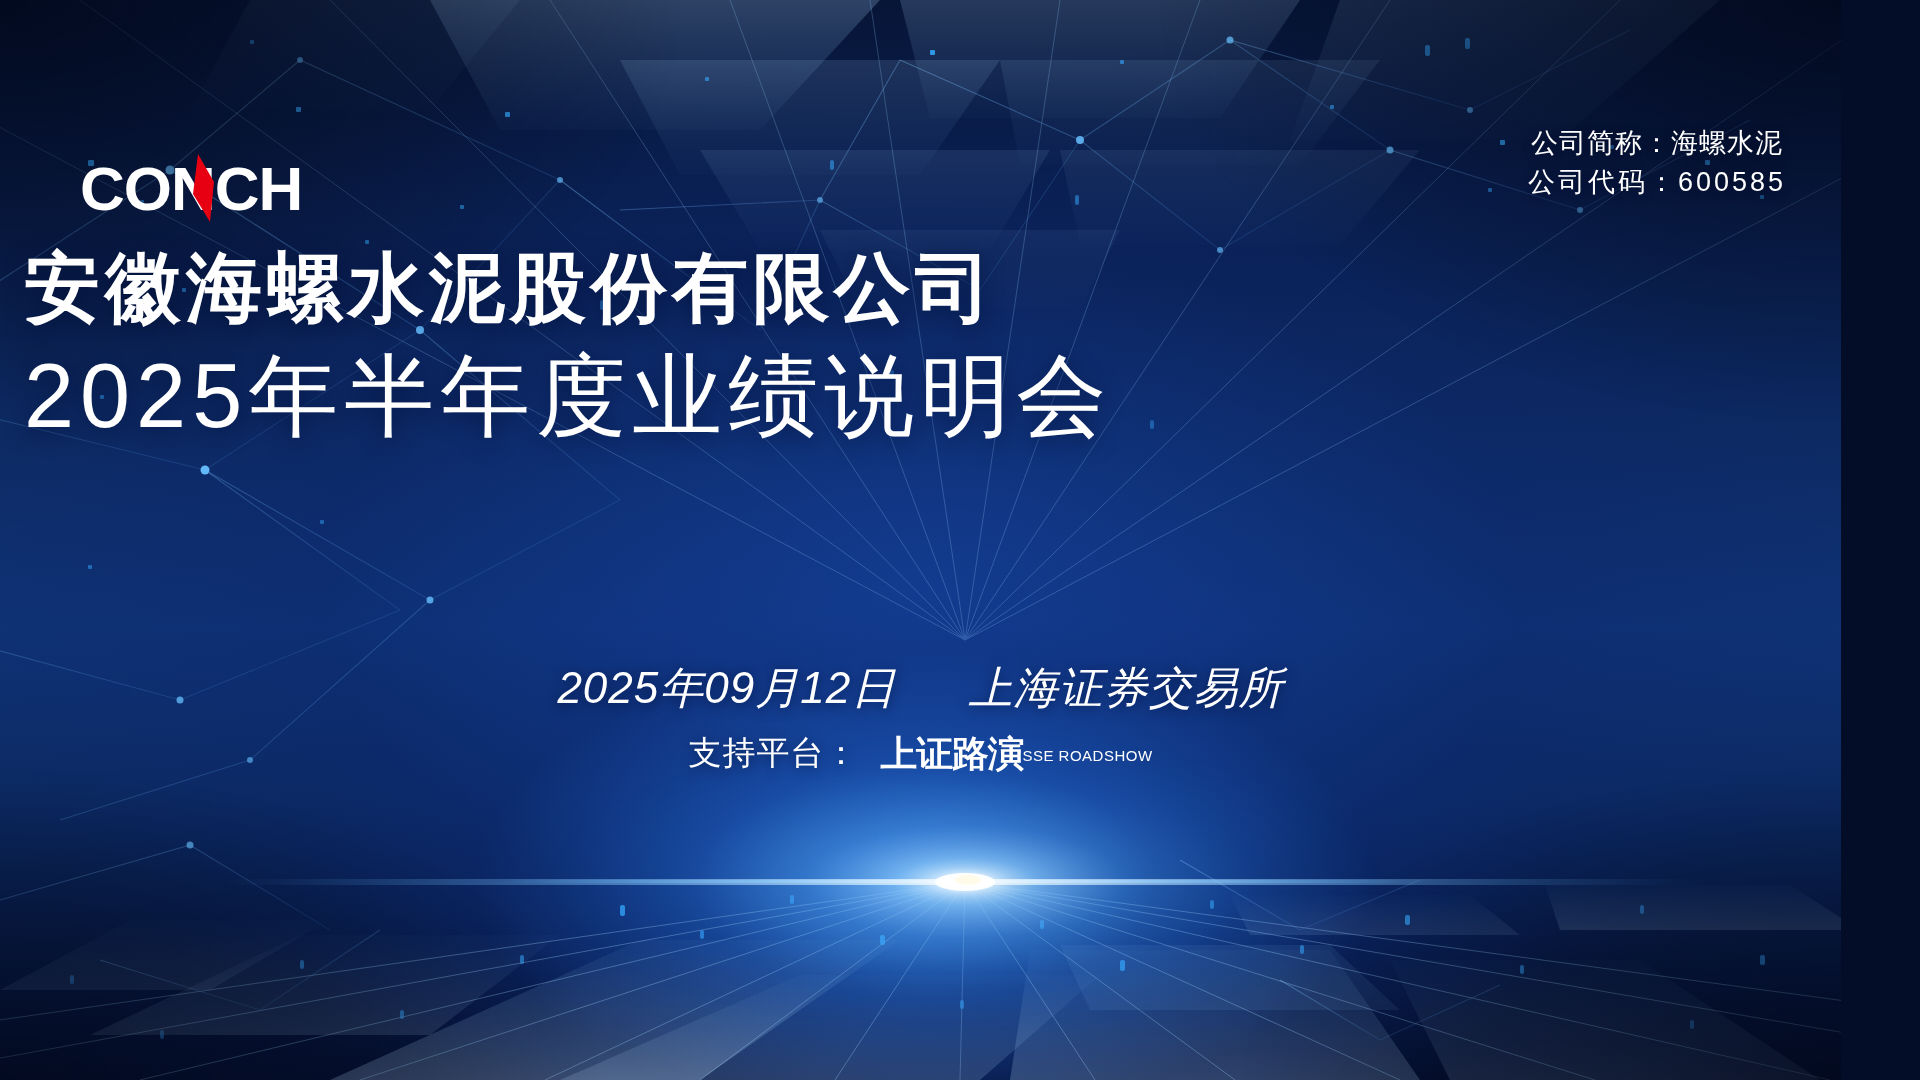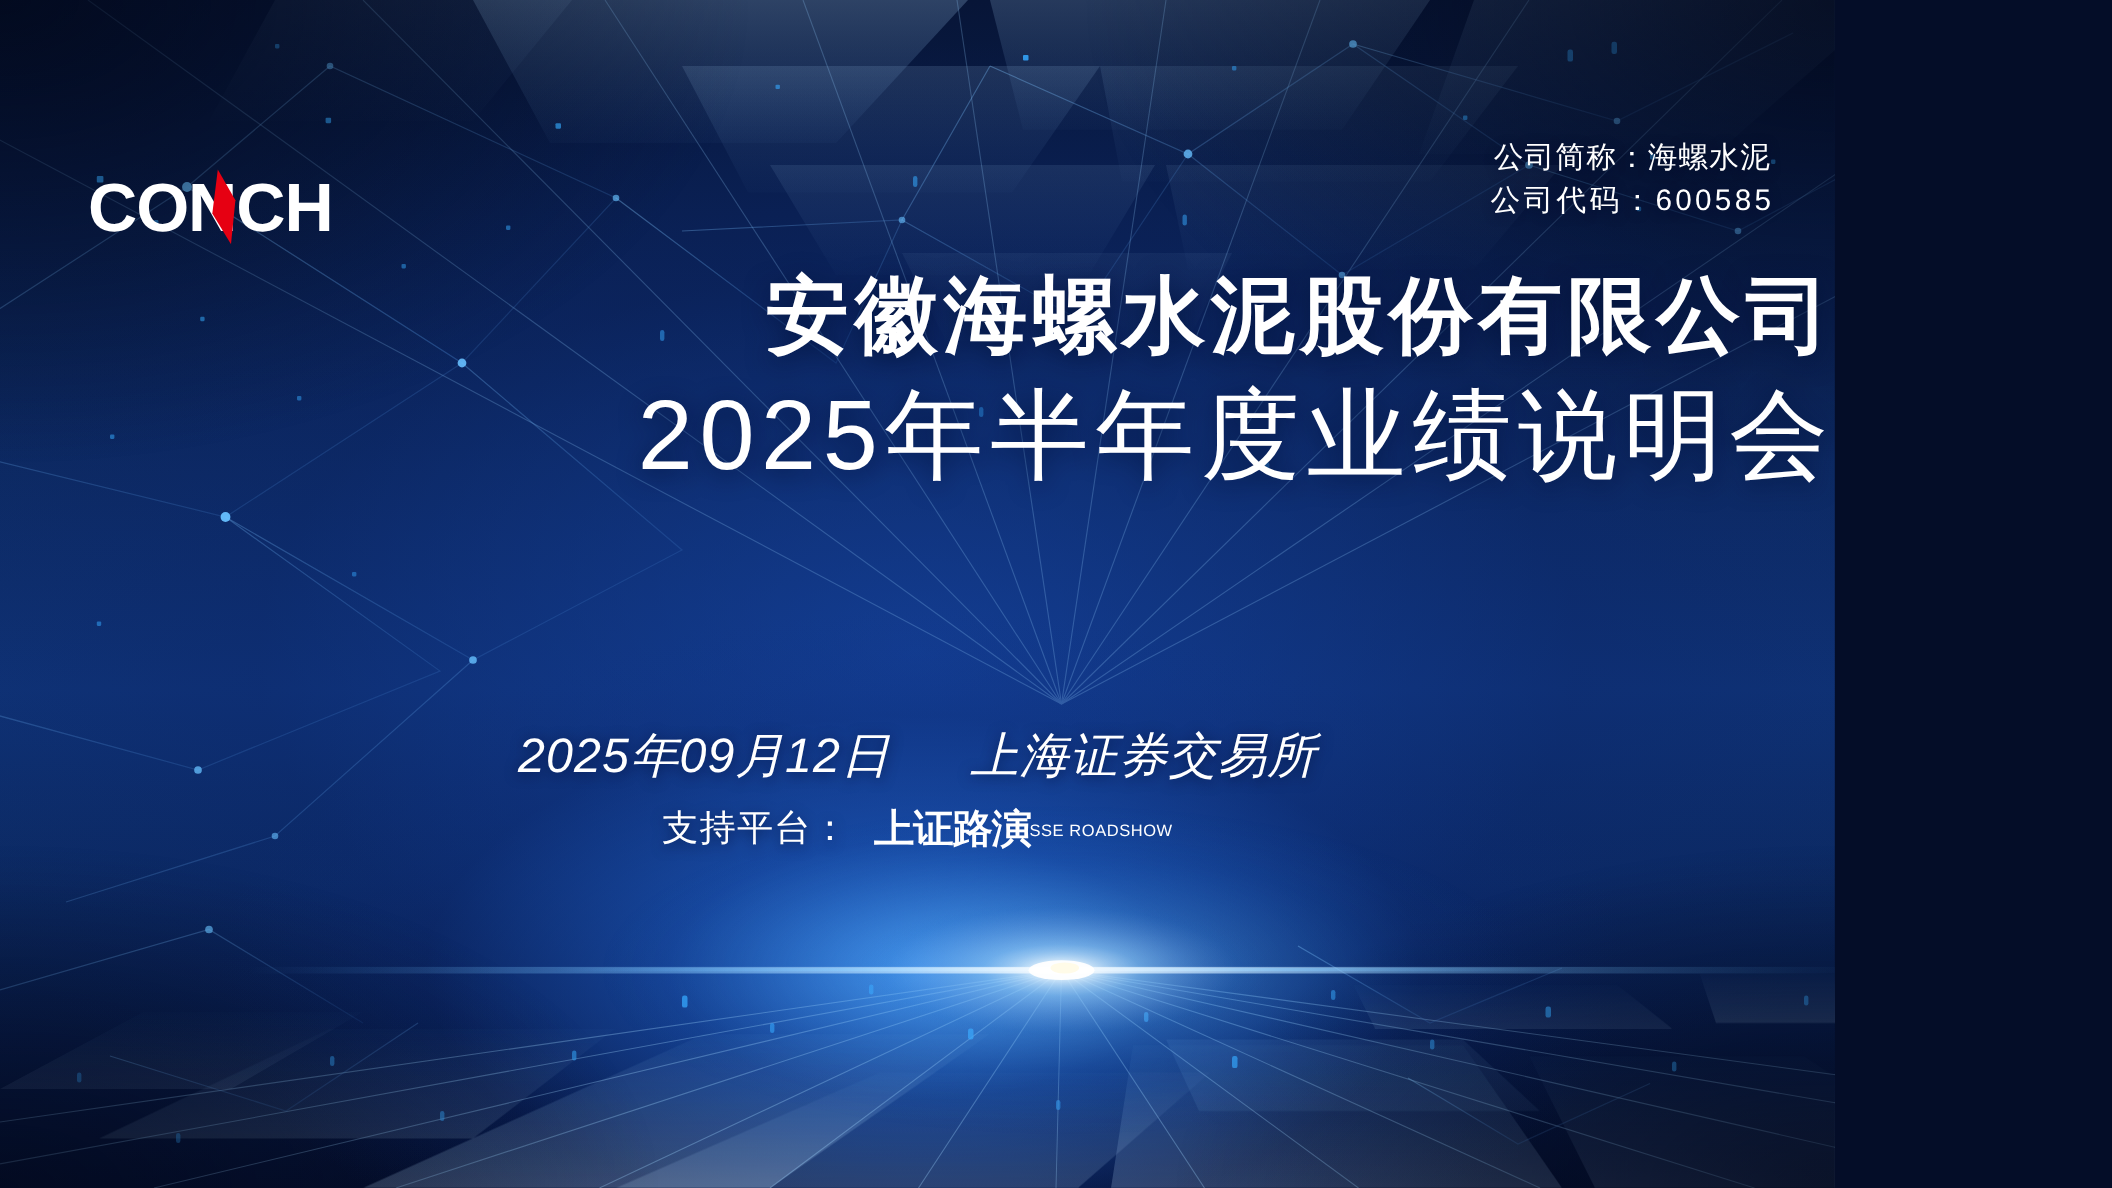--- a/index.html
+++ b/index.html
@@ -4,21 +4,21 @@
 <style>
   * { margin:0; padding:0; box-sizing:border-box; }
   html, body {
     width:1920px; height:1080px; overflow:hidden;
     background:#040d28;
     font-family:"Liberation Sans", "DejaVu Sans", sans-serif;
   }
 
   #stage {
     position:relative;
-    width:1668px; height:1080px;
+    width:1841px; height:1080px;
     overflow:hidden;
     background:
       radial-gradient(ellipse 820px 420px at 50.3% 81.6%, rgba(60,140,235,0.95) 0%, rgba(30,92,195,0.55) 28%, rgba(14,48,128,0.22) 55%, rgba(5,20,70,0) 78%),
       radial-gradient(ellipse 1200px 700px at 50% 55%, rgba(22,70,170,0.55) 0%, rgba(10,36,110,0.25) 50%, rgba(4,14,50,0) 80%),
       linear-gradient(180deg, #071537 0%, #0a1f4e 18%, #0d2a63 40%, #0f3275 58%, #0c2a63 74%, #081a45 88%, #050f2e 100%);
   }
 
   
   .vignette {
     position:absolute; inset:0;
@@ -36,21 +36,21 @@
   .corp-info {
     position:absolute; right:55px; top:124px;
     text-align:center; color:#ffffff;
     font-size:27px; line-height:39px; letter-spacing:1px;
     text-shadow:0 2px 10px rgba(0,10,40,0.7);
   }
   .corp-info .mono { letter-spacing:3px; }
 
   .headline {
     position:absolute; left:0; right:0; top:240px;
-    text-align:right; color:#ffffff;
+    text-align:left; color:#ffffff;
     text-shadow:0 4px 22px rgba(2,16,56,0.75);
     margin-left:24px;
   }
   .headline .l1 {
     font-size:76px; font-weight:bold; line-height:96px; letter-spacing:5px;
   }
   .headline .l2 {
     font-size:90px; font-weight:normal; line-height:112px; letter-spacing:6px;
     margin-top:4px;
   }

